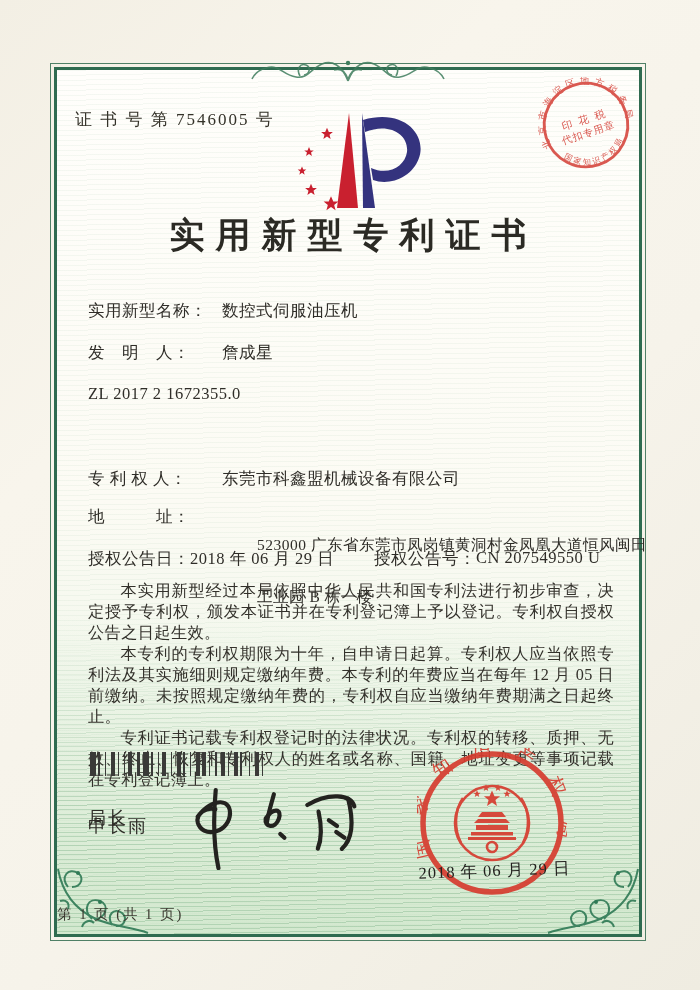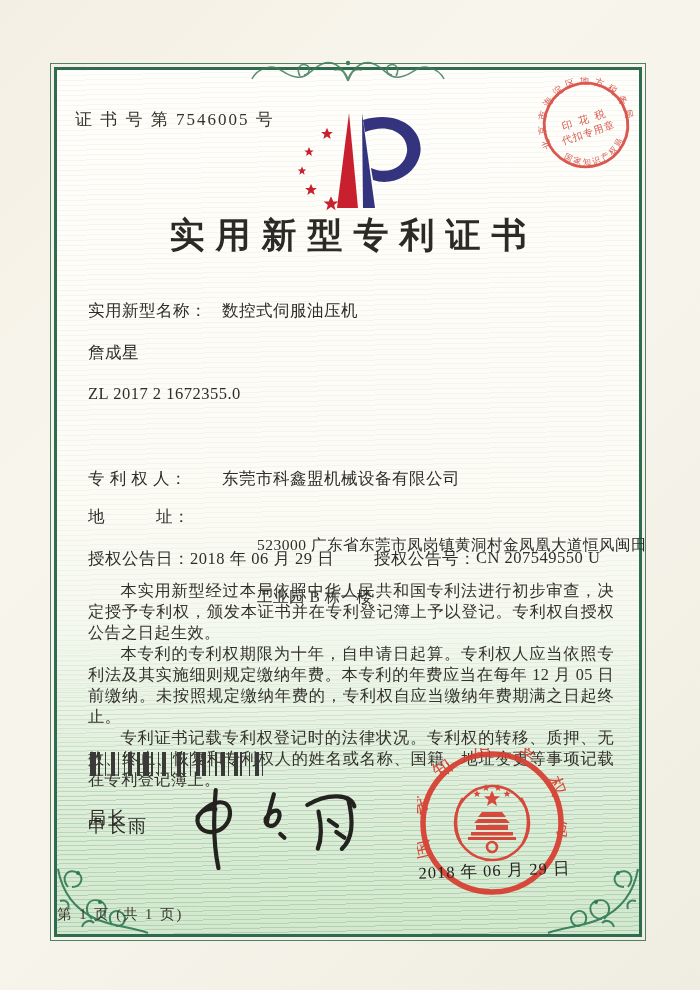--- a/index.html
+++ b/index.html
@@ -143,20 +143,21 @@
       </g>
     </svg>
 
     <div class="title">实用新型专利证书</div>
 
     <div class="row" style="top:230px">
       <span class="label">实用新型名称：</span>
       <span class="value">数控式伺服油压机</span>
     </div>
     <div class="row" style="top:272px">
+      <span class="label">发　明　人：</span>
       <span class="value">詹成星</span>
     </div>
     <div class="row" style="top:314px">
       <span class="value">ZL 2017 2 1672355.0</span>
     </div>
     <div class="row" style="top:398px">
       <span class="label">专 利 权 人：</span>
       <span class="value">东莞市科鑫盟机械设备有限公司</span>
     </div>
     <div class="row" style="top:436px">

